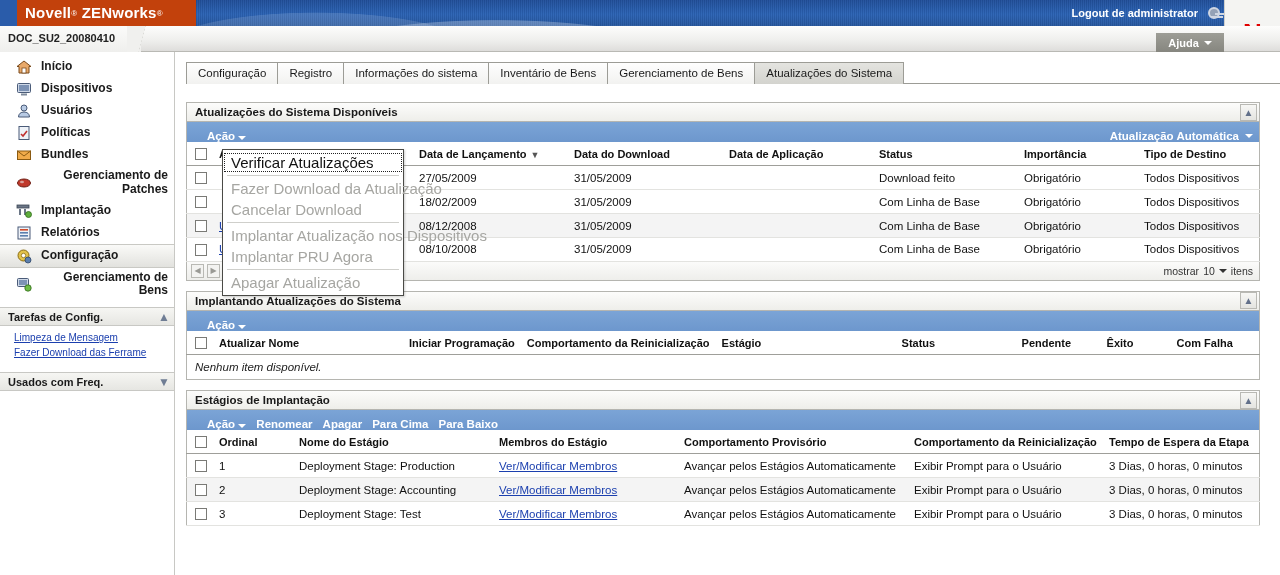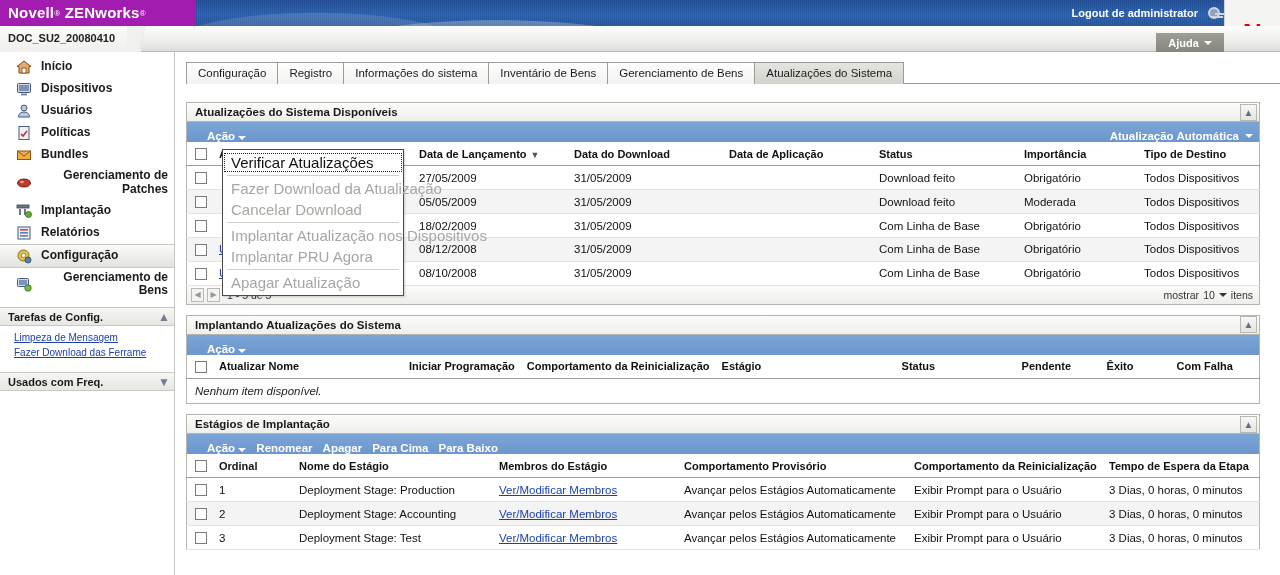--- a/index.html
+++ b/index.html
@@ -13,22 +13,22 @@
   }
   * { box-sizing: border-box; }
 
   
   .banner {
     position: absolute; left: 0; top: 0; width: 1280px; height: 26px;
     background: #2a5caa;
     overflow: hidden;
   }
   .banner-logo {
-    position: absolute; left: 0; top: 0; width: 196px; height: 26px;
-    background: #a21caf;
+    position: absolute; left: 17px; top: 0; width: 196px; height: 26px;
+    background: #c2410c;
     color: #fff;
     font-size: 15px; font-weight: bold;
     letter-spacing: .2px;
     padding: 4px 0 0 8px;
     white-space: nowrap;
   }
   .banner-logo sup { font-size: 8px; vertical-align: 2px; font-weight: normal; }
   .banner-wave {
     position: absolute; left: 196px; top: 0; right: 0; height: 26px;
     background:
@@ -426,30 +426,20 @@
         <tr>
           <td class="colcb"><span class="cb"></span></td>
           <td><a></a></td>
           <td>27/05/2009</td>
           <td>31/05/2009</td>
           <td></td>
           <td>Download feito</td>
           <td>Obrigatório</td>
           <td>Todos Dispositivos</td>
         </tr>
-        <tr class="alt">
-          <td class="colcb"><span class="cb"></span></td>
-          <td><a></a></td>
-          <td>05/05/2009</td>
-          <td>31/05/2009</td>
-          <td></td>
-          <td>Download feito</td>
-          <td>Moderada</td>
-          <td>Todos Dispositivos</td>
-        </tr>
         <tr>
           <td class="colcb"><span class="cb"></span></td>
           <td><a></a></td>
           <td>18/02/2009</td>
           <td>31/05/2009</td>
           <td></td>
           <td>Com Linha de Base</td>
           <td>Obrigatório</td>
           <td>Todos Dispositivos</td>
         </tr>

